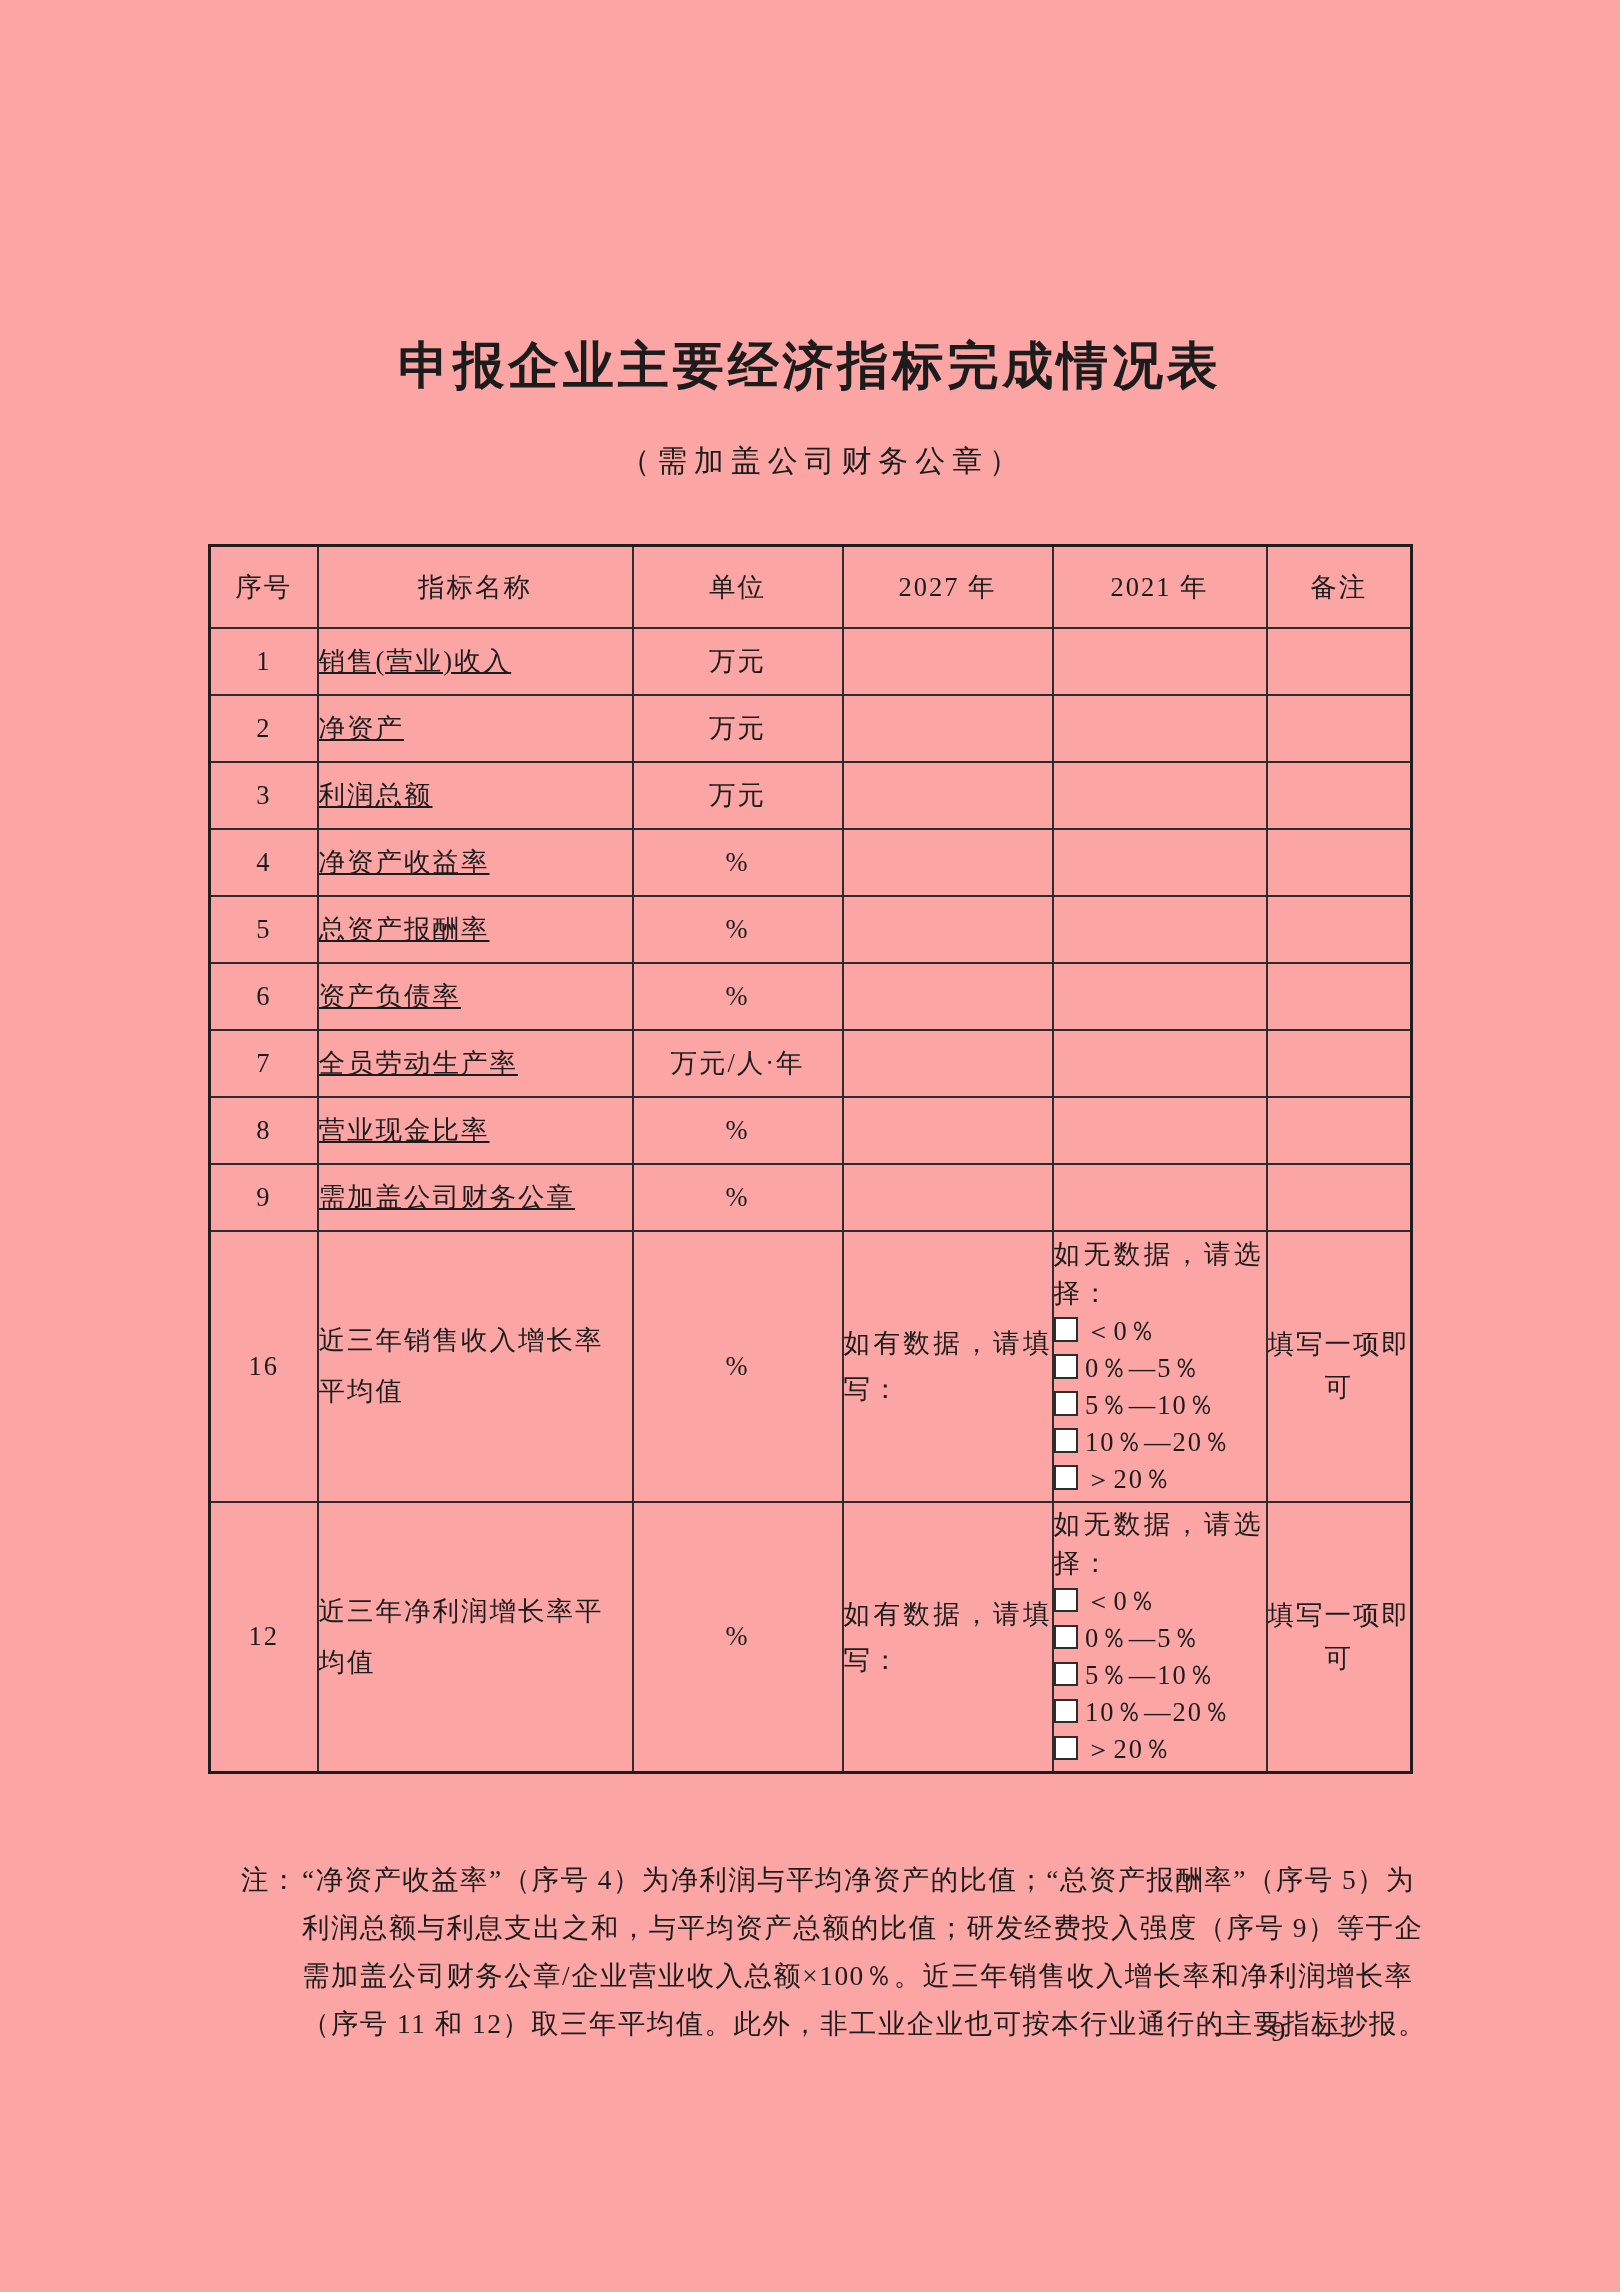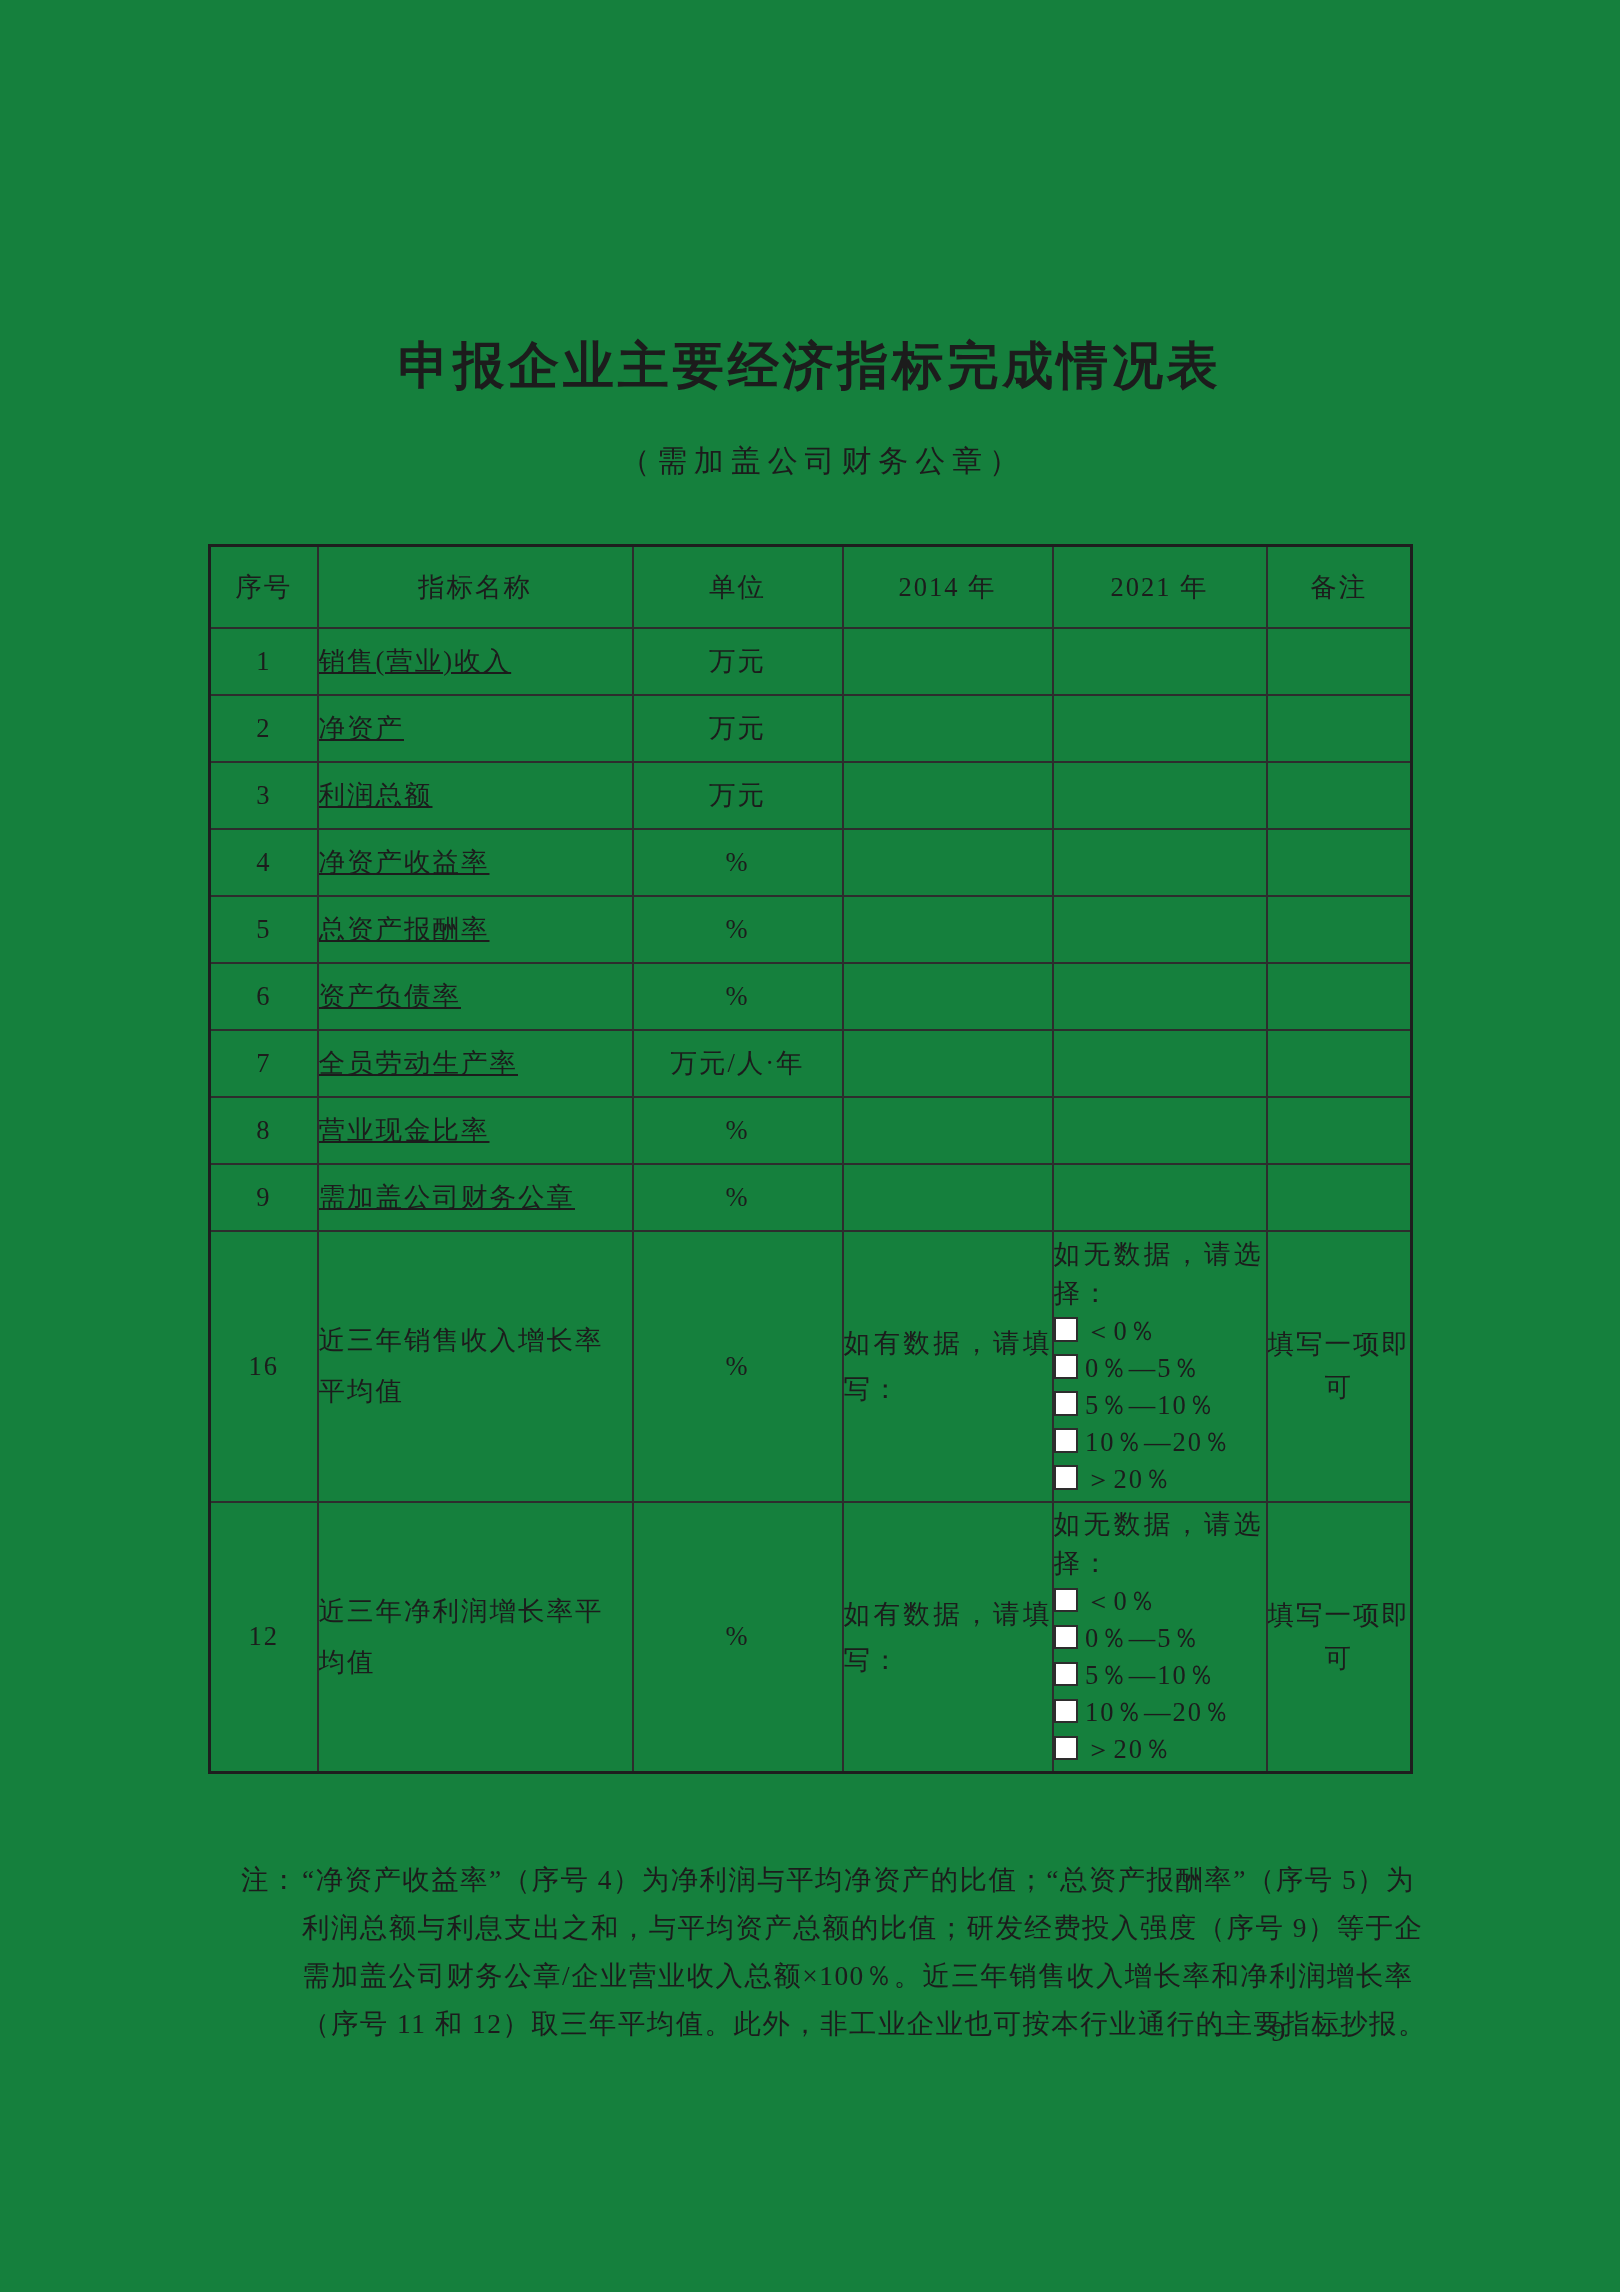--- a/index.html
+++ b/index.html
@@ -1,21 +1,21 @@
 <!DOCTYPE html>
 <html><head>
 <meta charset="utf-8">
 <style>
   html, body { margin: 0; padding: 0; background: #e8e8e8; }
   .page {
     position: relative;
     width: 1620px;
     height: 2293px;
     margin: 0 auto;
-    background: #15803d;
+    background: #fca5a5;
     font-family: "Liberation Serif", "DejaVu Serif", serif;
     color: #1c1c1c;
     overflow: hidden;
   }
   .doc-title {
     position: absolute;
     top: 335px; left: 0;
     width: 100%;
     text-align: center;
     font-size: 51px;
@@ -117,21 +117,21 @@
       <col style="width:210px">
       <col style="width:214px">
       <col style="width:145px">
     </colgroup>
 
     <tbody>
         <tr class="hdr">
       <th class="h">序号</th>
       <th class="h">指标名称</th>
       <th class="h">单位</th>
-      <th class="h">2014 年</th>
+      <th class="h">2027 年</th>
       <th class="h">2021 年</th>
       <th class="h">备注</th>
     </tr>
 
     <tr class="r">
       <td class="no">1</td>
       <td class="name">销售(营业)收入</td>
       <td class="unit">万元</td>
       <td class="blank"></td>
       <td class="blank"></td>

